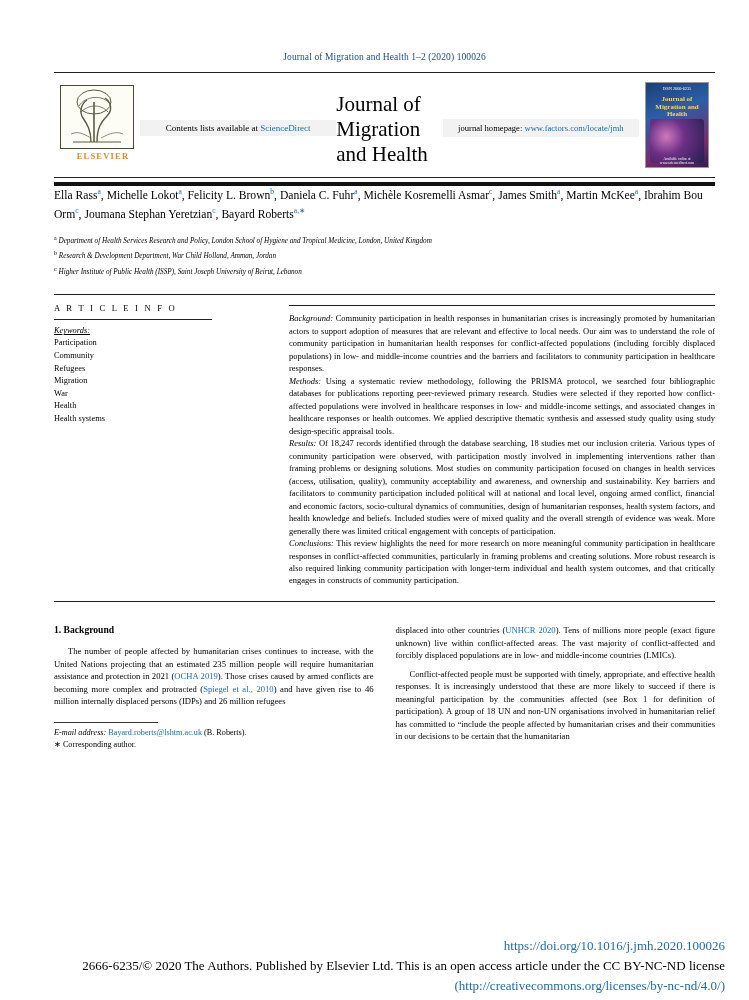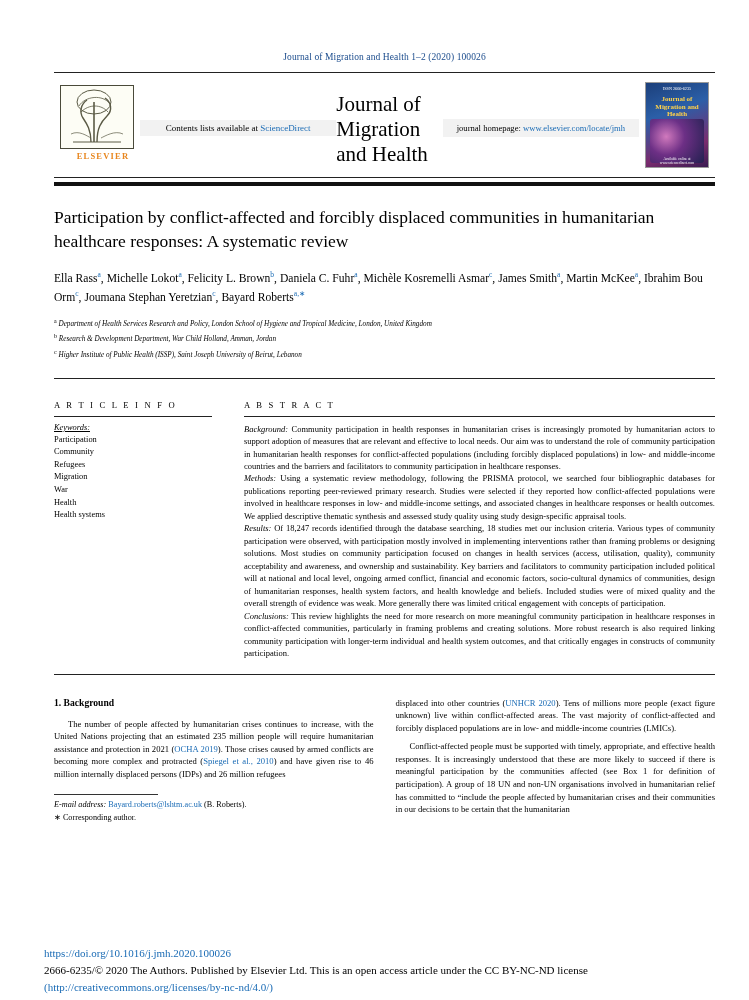--- a/index.html
+++ b/index.html
@@ -119,21 +119,22 @@
     font-size:7.2px;
     font-style:italic;
     line-height:1.55;
     margin-bottom:2px;
   }
   .affil sup{font-style:normal;}
   .rule-thin{border-top:1px solid #222;margin:16px 0 0 0;}
   
   .infoabs{
     display:flex;
-    margin-top:21px;
+    margin-top:8px;
+    gap:45px;
   }
   .col-info{
     width:172px;flex:0 0 172px;
     padding-right:18px;
   }
   .col-abs{flex:1 1 auto;}
   .sec-head{
     font-size:8.6px;
     letter-spacing:2.2px;
     margin-bottom:6px;
@@ -172,23 +173,24 @@
   a.link{color:#1a6bb5;text-decoration:none;}
   
   .footnote{
     margin-top:14px;
     font-size:8.2px;
     line-height:1.5;
   }
   .fn-rule{border-top:1px solid #333;width:104px;margin-bottom:4px;}
   .footer{
     position:absolute;
-    left:44px;right:44px;bottom:24px;
-    font-size:11px;
+    left:28px;right:44px;bottom:24px;
+    font-size:13px;
     line-height:1.55;
+    text-align:right;
   }
   .footer a{color:#1a6bb5;text-decoration:none;}
   .footer .doi{color:#1a6bb5;}
   
   .els-logo{
     width:80px;height:84px;
     position:relative;
     display:flex;flex-direction:column;align-items:center;
   }
   .els-tree{
@@ -230,38 +232,37 @@
         </div>
         <div class="els-word">ELSEVIER</div>
       </div>
     </div>
     <div class="masthead-center">
       <div class="contents-line">
         <span>Contents lists available at </span><a href="#" class="link">ScienceDirect</a>
       </div>
       <div class="journal-title">Journal of Migration and Health</div>
       <div class="homepage-line">
-        <span>journal homepage: </span><a href="#" class="link">www.elsevier.com/locate/jmh</a>
+        <span>journal homepage: </span><a href="#" class="link">www.factors.com/locate/jmh</a>
       </div>
     </div>
     <div class="masthead-right">
       <div class="cover">
         <div class="cov-top">ISSN 2666-6235</div>
         <div class="cov-title">Journal of Migration and Health</div>
         <div class="cov-art"></div>
         <div class="cov-bottom">Available online at www.sciencedirect.com</div>
       </div>
     </div>
   </div>
 
   <div class="thickrule"></div>
 
   <div class="content">
 
-    <h1 class="title">Participation by conflict-affected and forcibly displaced communities in humanitarian healthcare responses: A systematic review</h1>
 
     <div class="authors">Ella Rass<sup>a</sup>, Michelle Lokot<sup>a</sup>, Felicity L. Brown<sup>b</sup>, Daniela C. Fuhr<sup>a</sup>, Michèle Kosremelli Asmar<sup>c</sup>, James Smith<sup>a</sup>, Martin McKee<sup>a</sup>, Ibrahim Bou Orm<sup>c</sup>, Joumana Stephan Yeretzian<sup>c</sup>, Bayard Roberts<sup>a,</sup><sup>∗</sup></div>
 
     <div>
       <div class="affil"><sup>a</sup> Department of Health Services Research and Policy, London School of Hygiene and Tropical Medicine, London, United Kingdom</div>
       <div class="affil"><sup>b</sup> Research &amp; Development Department, War Child Holland, Amman, Jordan</div>
       <div class="affil"><sup>c</sup> Higher Institute of Public Health (ISSP), Saint Joseph University of Beirut, Lebanon</div>
     </div>
 
     <div class="rule-thin"></div>
@@ -275,21 +276,20 @@
             <div>Participation</div>
             <div>Community</div>
             <div>Refugees</div>
             <div>Migration</div>
             <div>War</div>
             <div>Health</div>
             <div>Health systems</div>
           </div>
       </div>
       <div class="col-abs">
-        <div class="sec-head">A B S T R A C T</div>
         <div class="absline"></div>
         <div class="abstract">
             <p><span class="lbl">Background:</span> Community participation in health responses in humanitarian crises is increasingly promoted by humanitarian actors to support adoption of measures that are relevant and effective to local needs. Our aim was to understand the role of community participation in humanitarian health responses for conflict-affected populations (including forcibly displaced populations) in low- and middle-income countries and the barriers and facilitators to community participation in healthcare responses.</p>
             <p><span class="lbl">Methods:</span> Using a systematic review methodology, following the PRISMA protocol, we searched four bibliographic databases for publications reporting peer-reviewed primary research. Studies were selected if they reported how conflict-affected populations were involved in healthcare responses in low- and middle-income settings, and associated changes in healthcare responses or health outcomes. We applied descriptive thematic synthesis and assessed study quality using study design-specific appraisal tools.</p>
             <p><span class="lbl">Results:</span> Of 18,247 records identified through the database searching, 18 studies met our inclusion criteria. Various types of community participation were observed, with participation mostly involved in implementing interventions rather than framing problems or designing solutions. Most studies on community participation focused on changes in health services (access, utilisation, quality), community acceptability and awareness, and ownership and sustainability. Key barriers and facilitators to community participation included political will at national and local level, ongoing armed conflict, financial and economic factors, socio-cultural dynamics of communities, design of humanitarian responses, health system factors, and health knowledge and beliefs. Included studies were of mixed quality and the overall strength of evidence was weak. More generally there was limited critical engagement with concepts of participation.</p>
             <p><span class="lbl">Conclusions:</span> This review highlights the need for more research on more meaningful community participation in healthcare responses in conflict-affected communities, particularly in framing problems and creating solutions. More robust research is also required linking community participation with longer-term individual and health system outcomes, and that critically engages in constructs of community participation.</p>
           </div>
       </div>
     </div>
 

